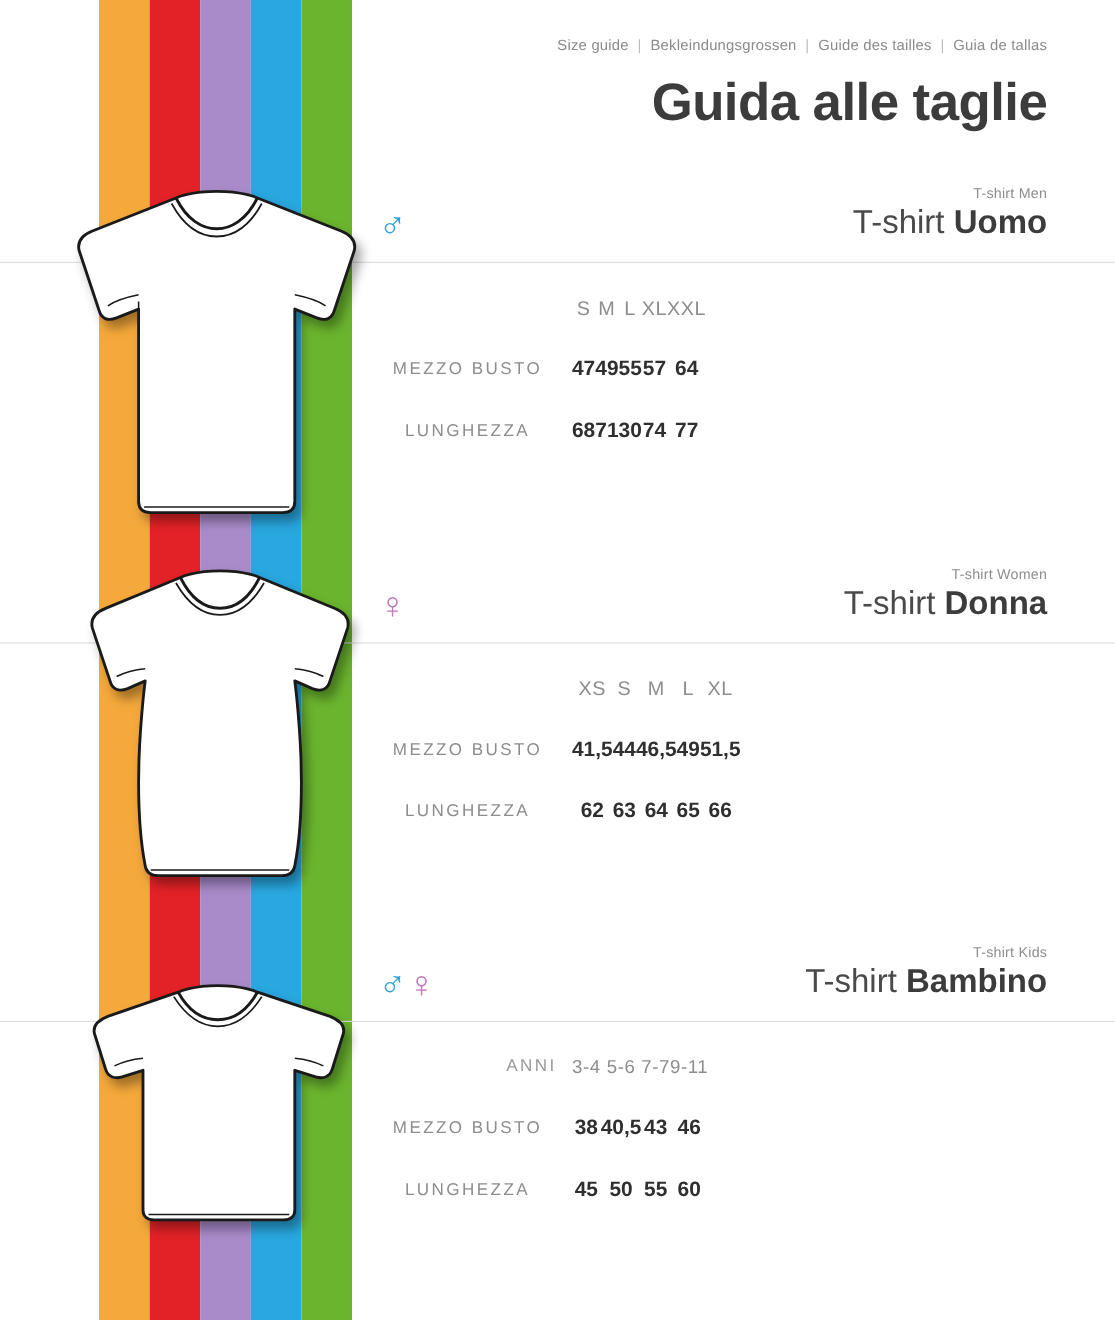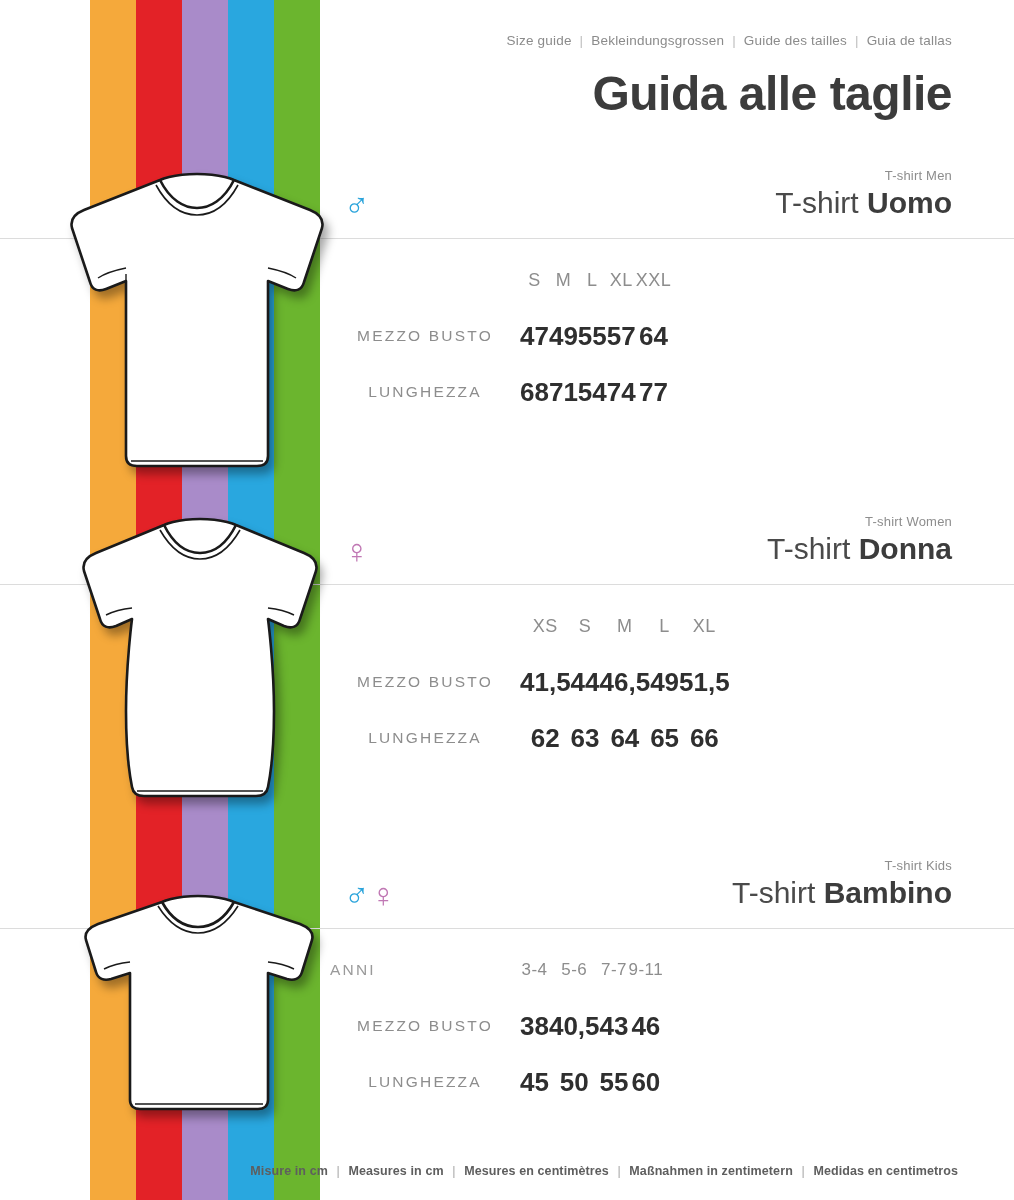--- a/index.html
+++ b/index.html
@@ -129,25 +129,25 @@
   table.sizes th.colhead {
     color: #8d8d8d;
     font-size: 18px;
     font-weight: normal;
     letter-spacing: .5px;
     height: 52px;
   }
   table.sizes td.val {
     font-weight: bold;
     color: #2f2f2f;
-    font-size: 26px;
+    font-size: 19px;
   }
   .kids table.sizes th.colhead { font-size: 17px; }
   .kids table.sizes th.rowlabel.anni {
-    text-align: left;
+    text-align: right;
     padding-right: 14px;
     letter-spacing: 2.2px;
     color: #9a9a9a;
   }
 
   
   .tshirt {
     position: absolute;
     filter: drop-shadow(5px 7px 5px rgba(0,0,0,.35));
   }
@@ -218,21 +218,21 @@
         <td class="val">47</td>
         <td class="val">49</td>
         <td class="val">55</td>
         <td class="val">57</td>
         <td class="val">64</td>
       </tr>
       <tr>
         <td class="rowlabel">LUNGHEZZA</td>
         <td class="val">68</td>
         <td class="val">71</td>
-        <td class="val">54</td>
+        <td class="val">30</td>
         <td class="val">74</td>
         <td class="val">77</td>
       </tr>
     </tbody>
       </table>
   </div>
 
   <div class="section women">
     <div class="sec-sub">T-shirt Women</div>
     <div class="sec-title">
@@ -350,25 +350,14 @@
                C72 219 68 216 68 210 L68 83 L49 89 C42 91 36 89 34 82
                L24 50 C22 43 26 38 36 34 Z" fill="#ffffff" stroke="#1a1a1a" stroke-width="2.6" stroke-linejoin="round"></path>
       <path d="M100 12 C110 30 123 37 136 37 C149 37 162 30 172 12" fill="none" stroke="#1a1a1a" stroke-width="2.6"></path>
       <path d="M96 16 C108 35 122 43 136 43 C150 43 164 35 176 16" fill="none" stroke="#1a1a1a" stroke-width="1.6"></path>
       <path d="M42 79 C48 76 58 73 68 72" fill="none" stroke="#1a1a1a" stroke-width="1.4"></path>
       <path d="M232 79 C226 76 216 73 206 72" fill="none" stroke="#1a1a1a" stroke-width="1.4"></path>
       <path d="M73 214 L201 214" fill="none" stroke="#1a1a1a" stroke-width="1.4"></path>
     </svg>
   </div>
 
-  <div class="footer">
-    <span>Misure in cm</span>
-    <span class="sep">|</span>
-    <span>Measures in cm</span>
-    <span class="sep">|</span>
-    <span>Mesures en centimètres</span>
-    <span class="sep">|</span>
-    <span>Maßnahmen in zentimetern</span>
-    <span class="sep">|</span>
-    <span>Medidas en centimetros</span>
-  </div>
 
 </div>
 
 </body></html>

